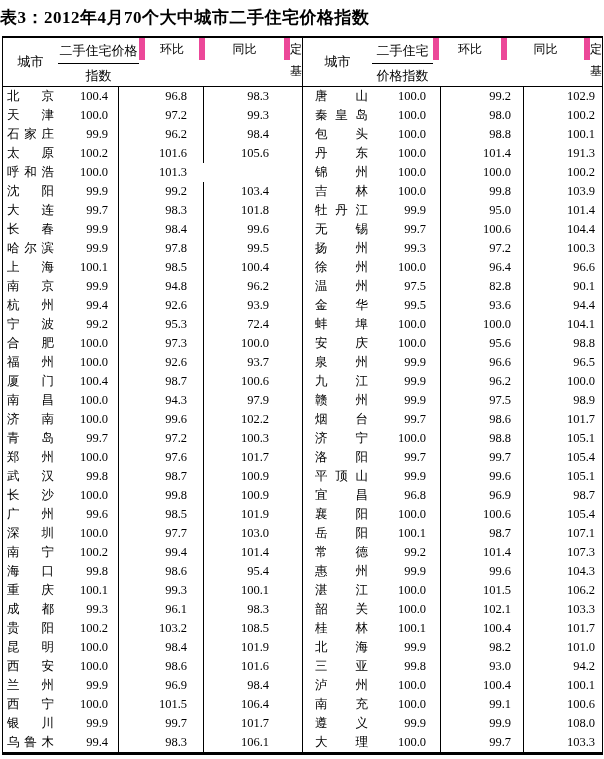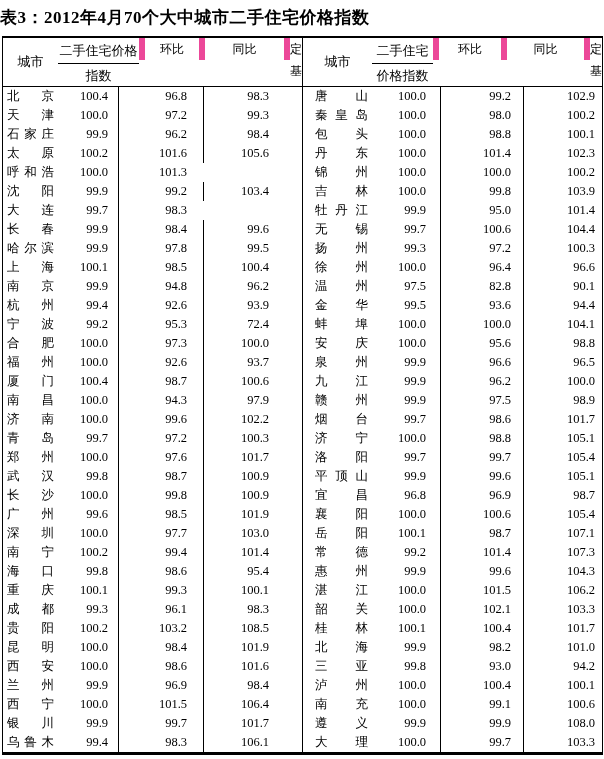--- a/index.html
+++ b/index.html
@@ -97,20 +97,21 @@
     <div class="cell city"><span class="city-text">沈阳</span></div>
     <div class="cell num mom">99.9</div>
     <div class="cell num yoy">99.2</div>
     <div class="cell num base">103.4</div>
   </div>
 
   <div class="row">
     <div class="cell city"><span class="city-text">大连</span></div>
     <div class="cell num mom">99.7</div>
     <div class="cell num yoy">98.3</div>
+    <div class="cell num base">101.8</div>
   </div>
 
   <div class="row">
     <div class="cell city"><span class="city-text">长春</span></div>
     <div class="cell num mom">99.9</div>
     <div class="cell num yoy">98.4</div>
     <div class="cell num base">99.6</div>
   </div>
 
   <div class="row">
@@ -335,21 +336,21 @@
     <div class="cell city"><span class="city-text">包头</span></div>
     <div class="cell num mom">100.0</div>
     <div class="cell num yoy">98.8</div>
     <div class="cell num base">100.1</div>
   </div>
 
   <div class="row">
     <div class="cell city"><span class="city-text">丹东</span></div>
     <div class="cell num mom">100.0</div>
     <div class="cell num yoy">101.4</div>
-    <div class="cell num base">102.3</div>
+    <div class="cell num base">191.3</div>
   </div>
 
   <div class="row">
     <div class="cell city"><span class="city-text">锦州</span></div>
     <div class="cell num mom">100.0</div>
     <div class="cell num yoy">100.0</div>
     <div class="cell num base">100.2</div>
   </div>
 
   <div class="row">

